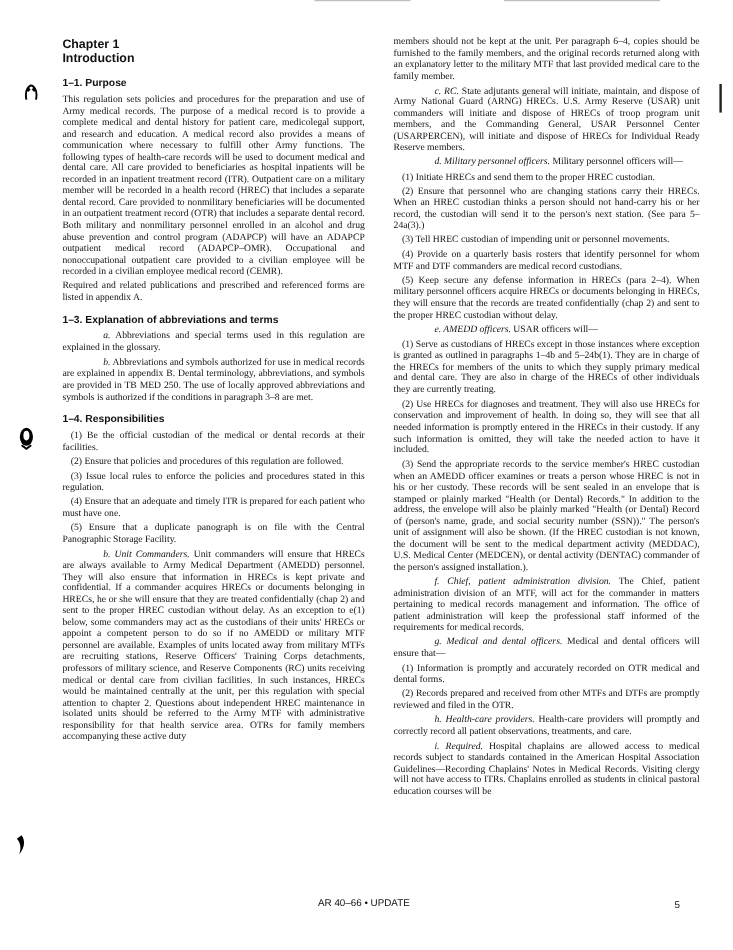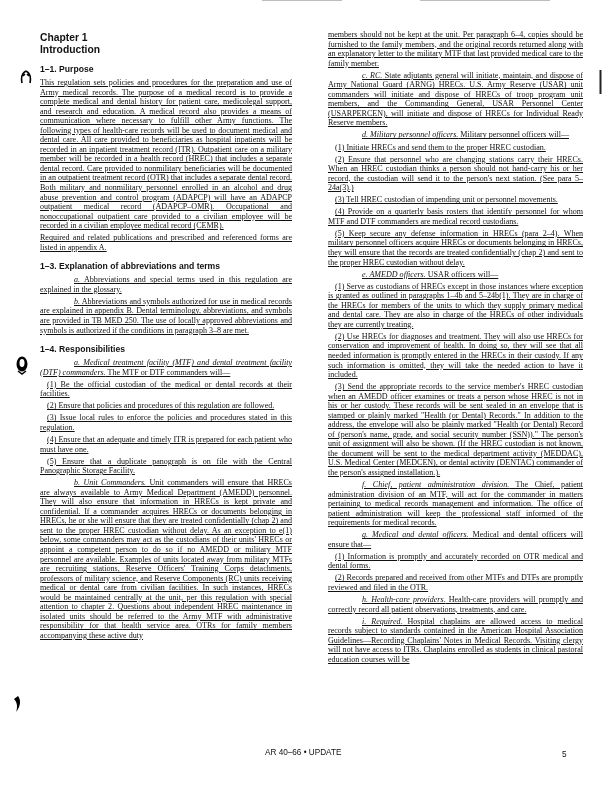--- a/index.html
+++ b/index.html
@@ -2,26 +2,26 @@
 <html><head>
 <meta charset="utf-8">
 <style>
   html, body { margin: 0; padding: 0; }
   body {
     width: 611px; height: 792px; background: #ffffff; position: relative; overflow: hidden;
     font-family: "Liberation Serif", "DejaVu Serif", serif; color: #111;
   }
   .top-rule { position: absolute; top: 0; height: 1px; background: #bdbdbd; }
   .col { position: absolute; top: 0; font-size: 8.05px; line-height: 9.55px; text-align: justify; }
-  .col-left { left: 40px; width: 252px; top: 32px; }
+  .col-left { left: 52px; width: 252px; top: 32px; }
   .col-right { left: 328px; width: 255px; top: 30px; }
   .chapter { font-family: "Liberation Sans", "DejaVu Sans", sans-serif; font-weight: bold; font-size: 10.3px; line-height: 11.5px; margin: 0 0 9px 0; text-align: left; }
   .sec-head { font-family: "Liberation Sans", "DejaVu Sans", sans-serif; font-weight: bold; font-size: 8.6px; line-height: 10px; margin: 9px 0 4px 0; text-align: left; }
   .sec-head.first { margin-top: 0; }
-  p { margin: 0 0 2.5px 0; text-decoration: underline; }
+  p { margin: 0 0 2.5px 0; }
   p.indent { text-indent: 7px; }
   p.noindent { text-indent: 0; }
   .it { font-style: italic; margin-left: 27px; }
   .footer { position: absolute; top: 748px; left: 0; width: 611px; font-family: "Liberation Sans", "DejaVu Sans", sans-serif; font-size: 8.2px; }
   .footer .doc-id { position: absolute; left: 265px; top: 0; }
   .footer .page-no { position: absolute; left: 562px; top: 2px; }
   .mark { position: absolute; color: #000; }
   .mark-1 { left: 20px; top: 70px; width: 12px; height: 16px; }
   .mark-2 { left: 15px; top: 355px; width: 14px; height: 20px; }
   .mark-3 { left: 12px; top: 695px; width: 10px; height: 18px; }
@@ -57,21 +57,20 @@
   <div class="sec-head first">1–1. Purpose</div>
   <p class="noindent">This regulation sets policies and procedures for the preparation and use of Army medical records. The purpose of a medical record is to provide a complete medical and dental history for patient care, medicolegal support, and research and education. A medical record also provides a means of communication where necessary to fulfill other Army functions. The following types of health-care records will be used to document medical and dental care. All care provided to beneficiaries as hospital inpatients will be recorded in an inpatient treatment record (ITR). Outpatient care on a military member will be recorded in a health record (HREC) that includes a separate dental record. Care provided to nonmilitary beneficiaries will be documented in an outpatient treatment record (OTR) that includes a separate dental record. Both military and nonmilitary personnel enrolled in an alcohol and drug abuse prevention and control program (ADAPCP) will have an ADAPCP outpatient medical record (ADAPCP–OMR). Occupational and nonoccupational outpatient care provided to a civilian employee will be recorded in a civilian employee medical record (CEMR).</p>
 
   <p class="noindent">Required and related publications and prescribed and referenced forms are listed in appendix A.</p>
 
   <div class="sec-head">1–3. Explanation of abbreviations and terms</div>
   <p class="indent"><span class="it">a.</span><span> Abbreviations and special terms used in this regulation are explained in the glossary.</span></p>
   <p class="indent"><span class="it">b.</span><span> Abbreviations and symbols authorized for use in medical records are explained in appendix B. Dental terminology, abbreviations, and symbols are provided in TB MED 250. The use of locally approved abbreviations and symbols is authorized if the conditions in paragraph 3–8 are met.</span></p>
 
   <div class="sec-head">1–4. Responsibilities</div>
-  <p class="indent"><span class="it">a. Medical treatment facility (MTF) and dental treatment facility (DTF) commanders.</span><span> The MTF or DTF commanders will—</span></p>
   <p class="indent">(1) Be the official custodian of the medical or dental records at their facilities.</p>
   <p class="indent">(2) Ensure that policies and procedures of this regulation are followed.</p>
   <p class="indent">(3) Issue local rules to enforce the policies and procedures stated in this regulation.</p>
   <p class="indent">(4) Ensure that an adequate and timely ITR is prepared for each patient who must have one.</p>
   <p class="indent">(5) Ensure that a duplicate panograph is on file with the Central Panographic Storage Facility.</p>
   <p class="indent"><span class="it">b. Unit Commanders.</span><span> Unit commanders will ensure that HRECs are always available to Army Medical Department (AMEDD) personnel. They will also ensure that information in HRECs is kept private and confidential. If a commander acquires HRECs or documents belonging in HRECs, he or she will ensure that they are treated confidentially (chap 2) and sent to the proper HREC custodian without delay. As an exception to e(1) below, some commanders may act as the custodians of their units' HRECs or appoint a competent person to do so if no AMEDD or military MTF personnel are available. Examples of units located away from military MTFs are recruiting stations, Reserve Officers' Training Corps detachments, professors of military science, and Reserve Components (RC) units receiving medical or dental care from civilian facilities. In such instances, HRECs would be maintained centrally at the unit, per this regulation with special attention to chapter 2. Questions about independent HREC maintenance in isolated units should be referred to the Army MTF with administrative responsibility for that health service area. OTRs for family members accompanying these active duty</span></p>
 </div>
 
 <div class="col col-right">
   <p class="noindent">members should not be kept at the unit. Per paragraph 6–4, copies should be furnished to the family members, and the original records returned along with an explanatory letter to the military MTF that last provided medical care to the family member.</p>

